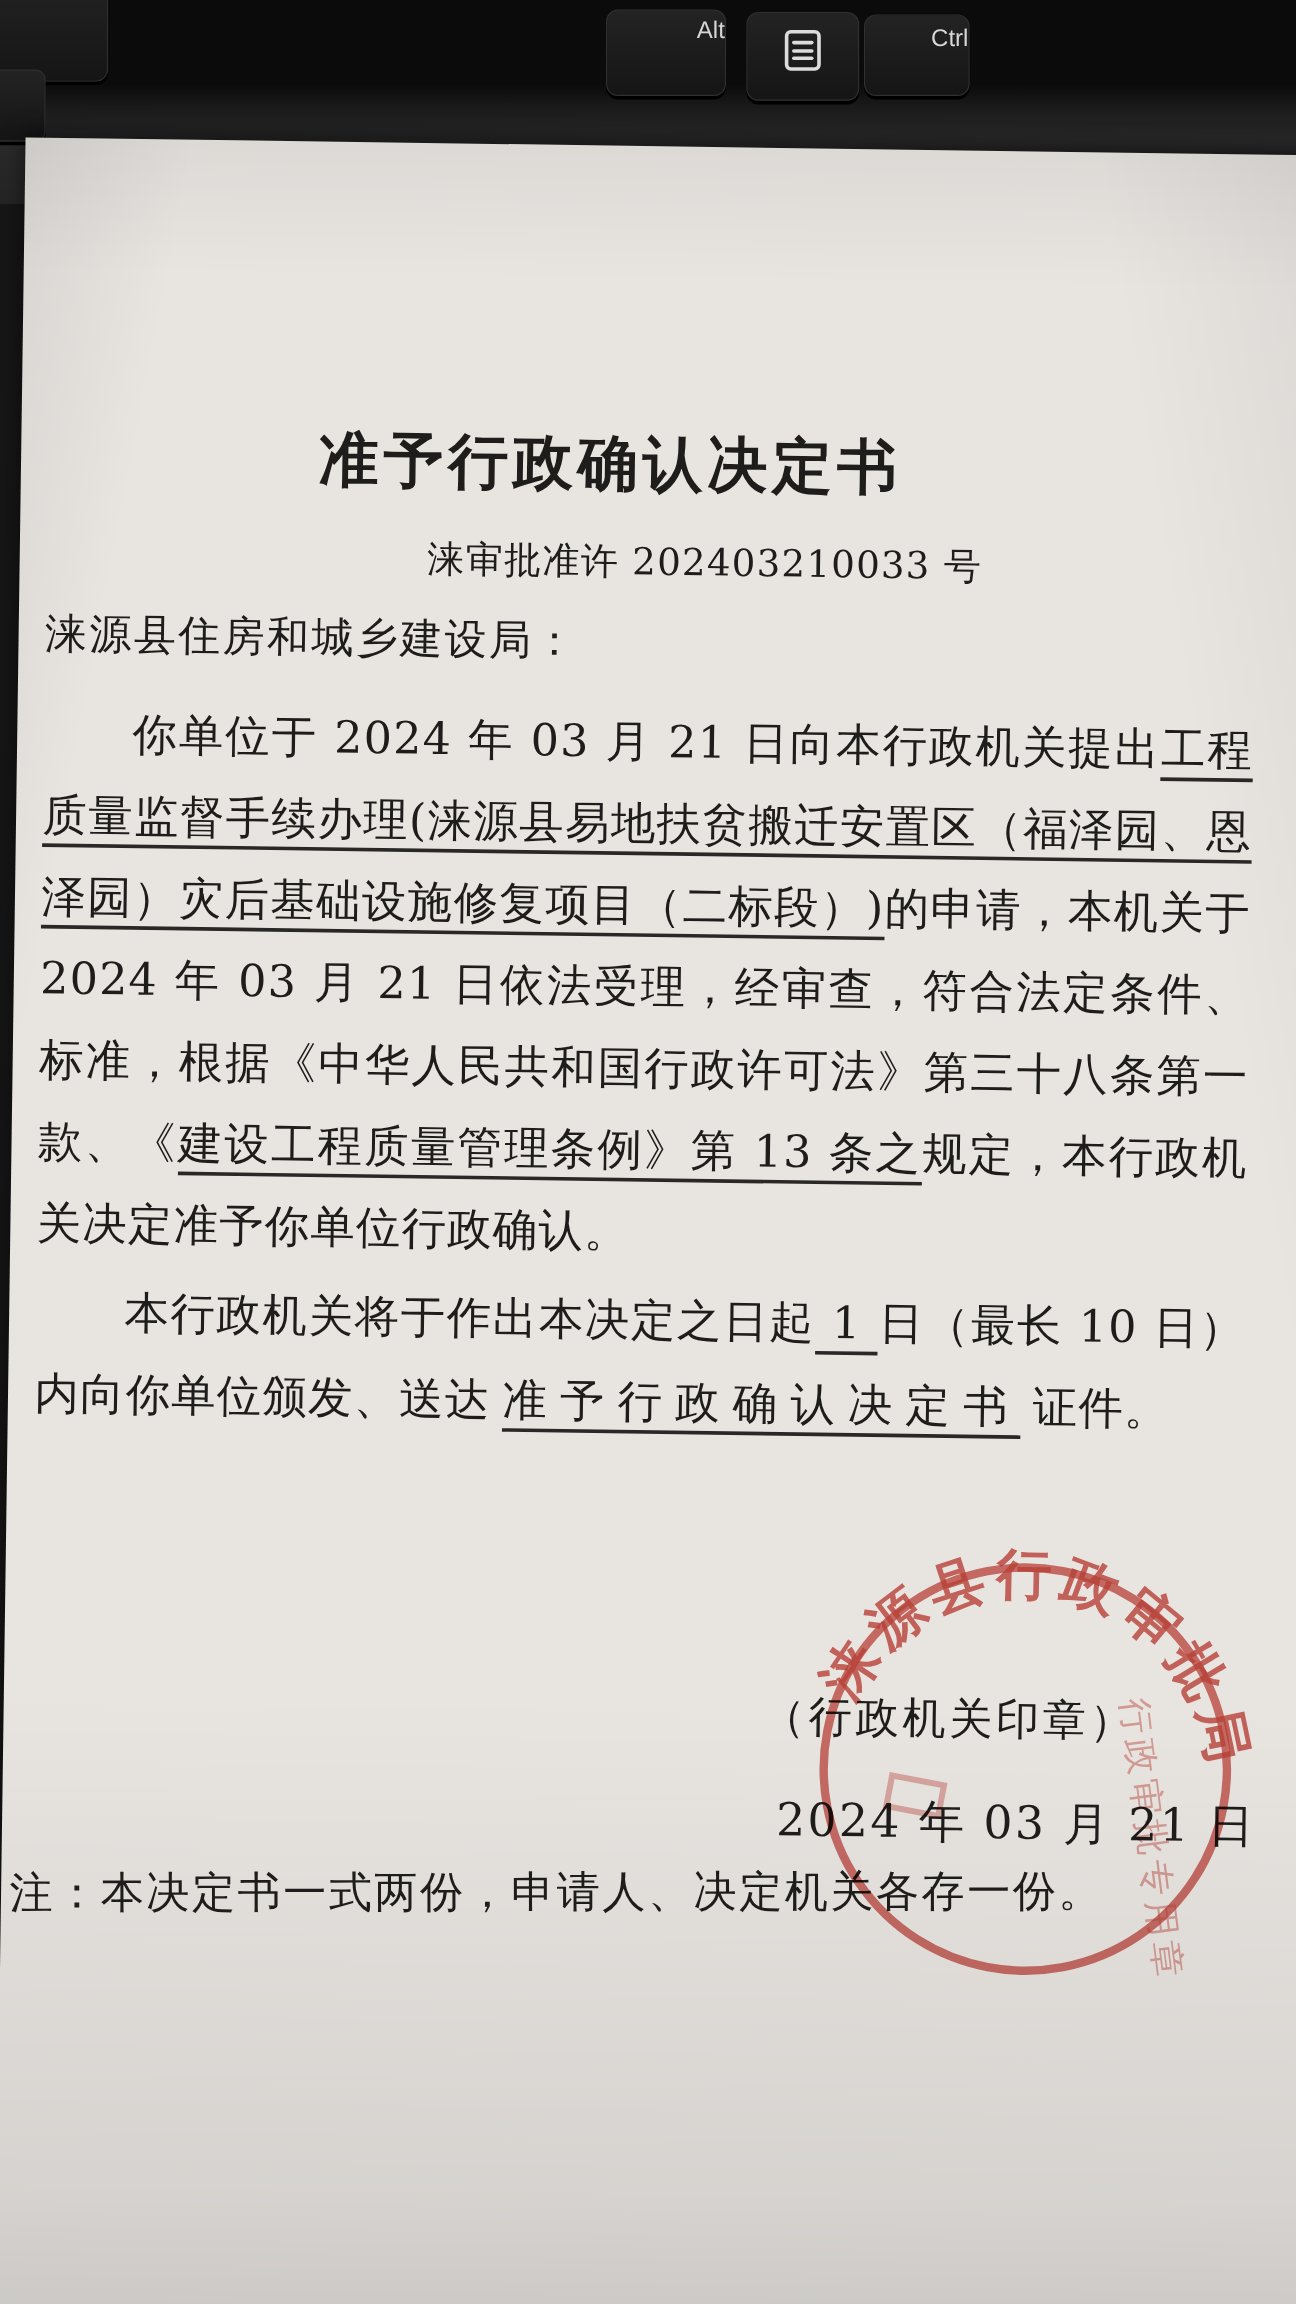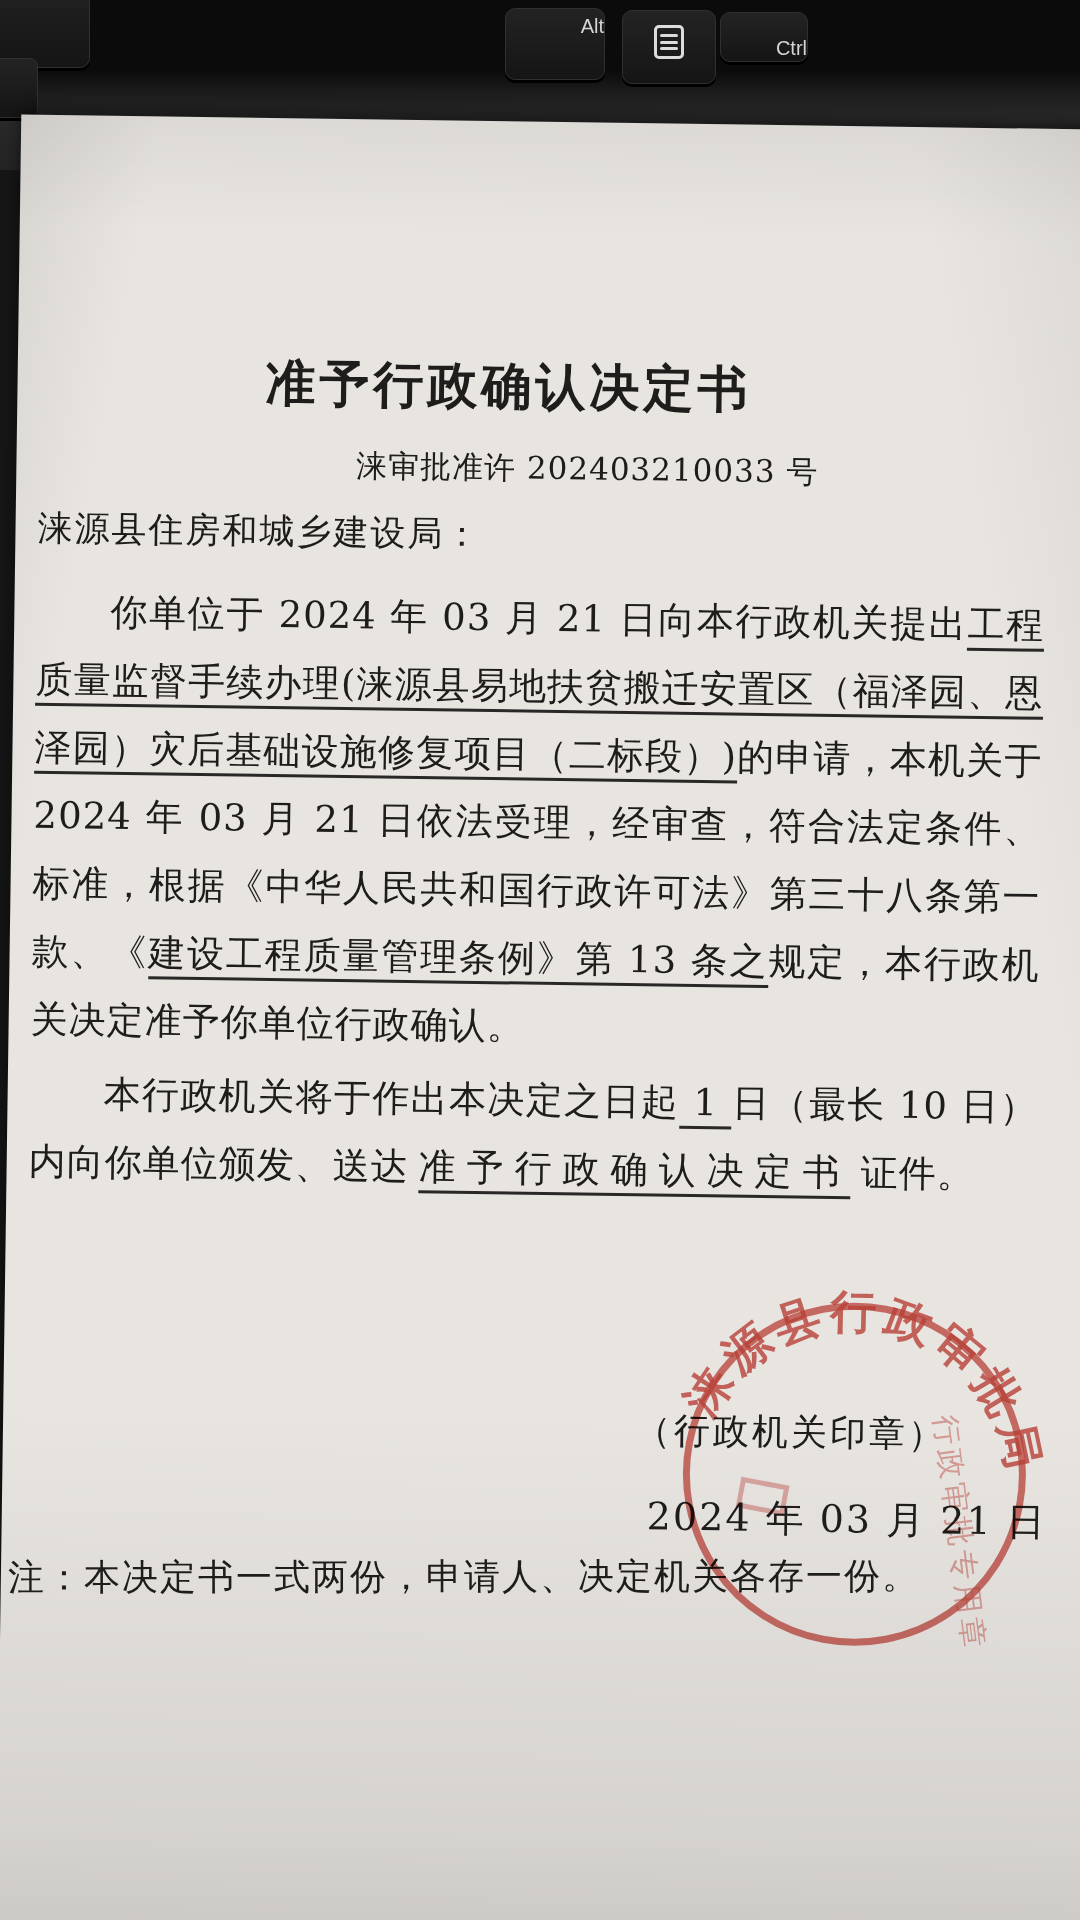--- a/index.html
+++ b/index.html
@@ -23,21 +23,21 @@
     color:#d6d6d6;
     font-family:Liberation Sans, sans-serif;
     font-size:20px;
     text-align:right;
     box-shadow:0 3px 0 #000;
   }
   .key-frag1{left:-24px;top:-20px;width:112px;height:86px;}
   .key-frag2{left:-30px;top:58px;width:66px;height:58px;border-radius:8px;}
   .key-alt{left:505px;top:8px;width:100px;height:72px;padding-top:6px;box-sizing:border-box;}
   .key-menu{left:622px;top:10px;width:92px;height:72px;}
-  .key-ctrl{left:720px;top:12px;width:88px;height:50px;padding-top:24px;box-sizing:border-box;}
+  .key-ctrl{left:720px;top:12px;width:88px;height:68px;padding-top:8px;box-sizing:border-box;}
   .menu-glyph{
     width:30px;height:34px;margin:14px auto 0 auto;
     border:3px solid #dcdcdc;border-radius:5px;
     display:flex;flex-direction:column;justify-content:space-evenly;
     padding:2px 3px;box-sizing:border-box;
   }
   .menu-glyph i{display:block;height:3px;background:#dcdcdc;border-radius:2px;}
   
   .paper{
     position:absolute;left:8px;top:122px;width:1090px;height:1900px;

